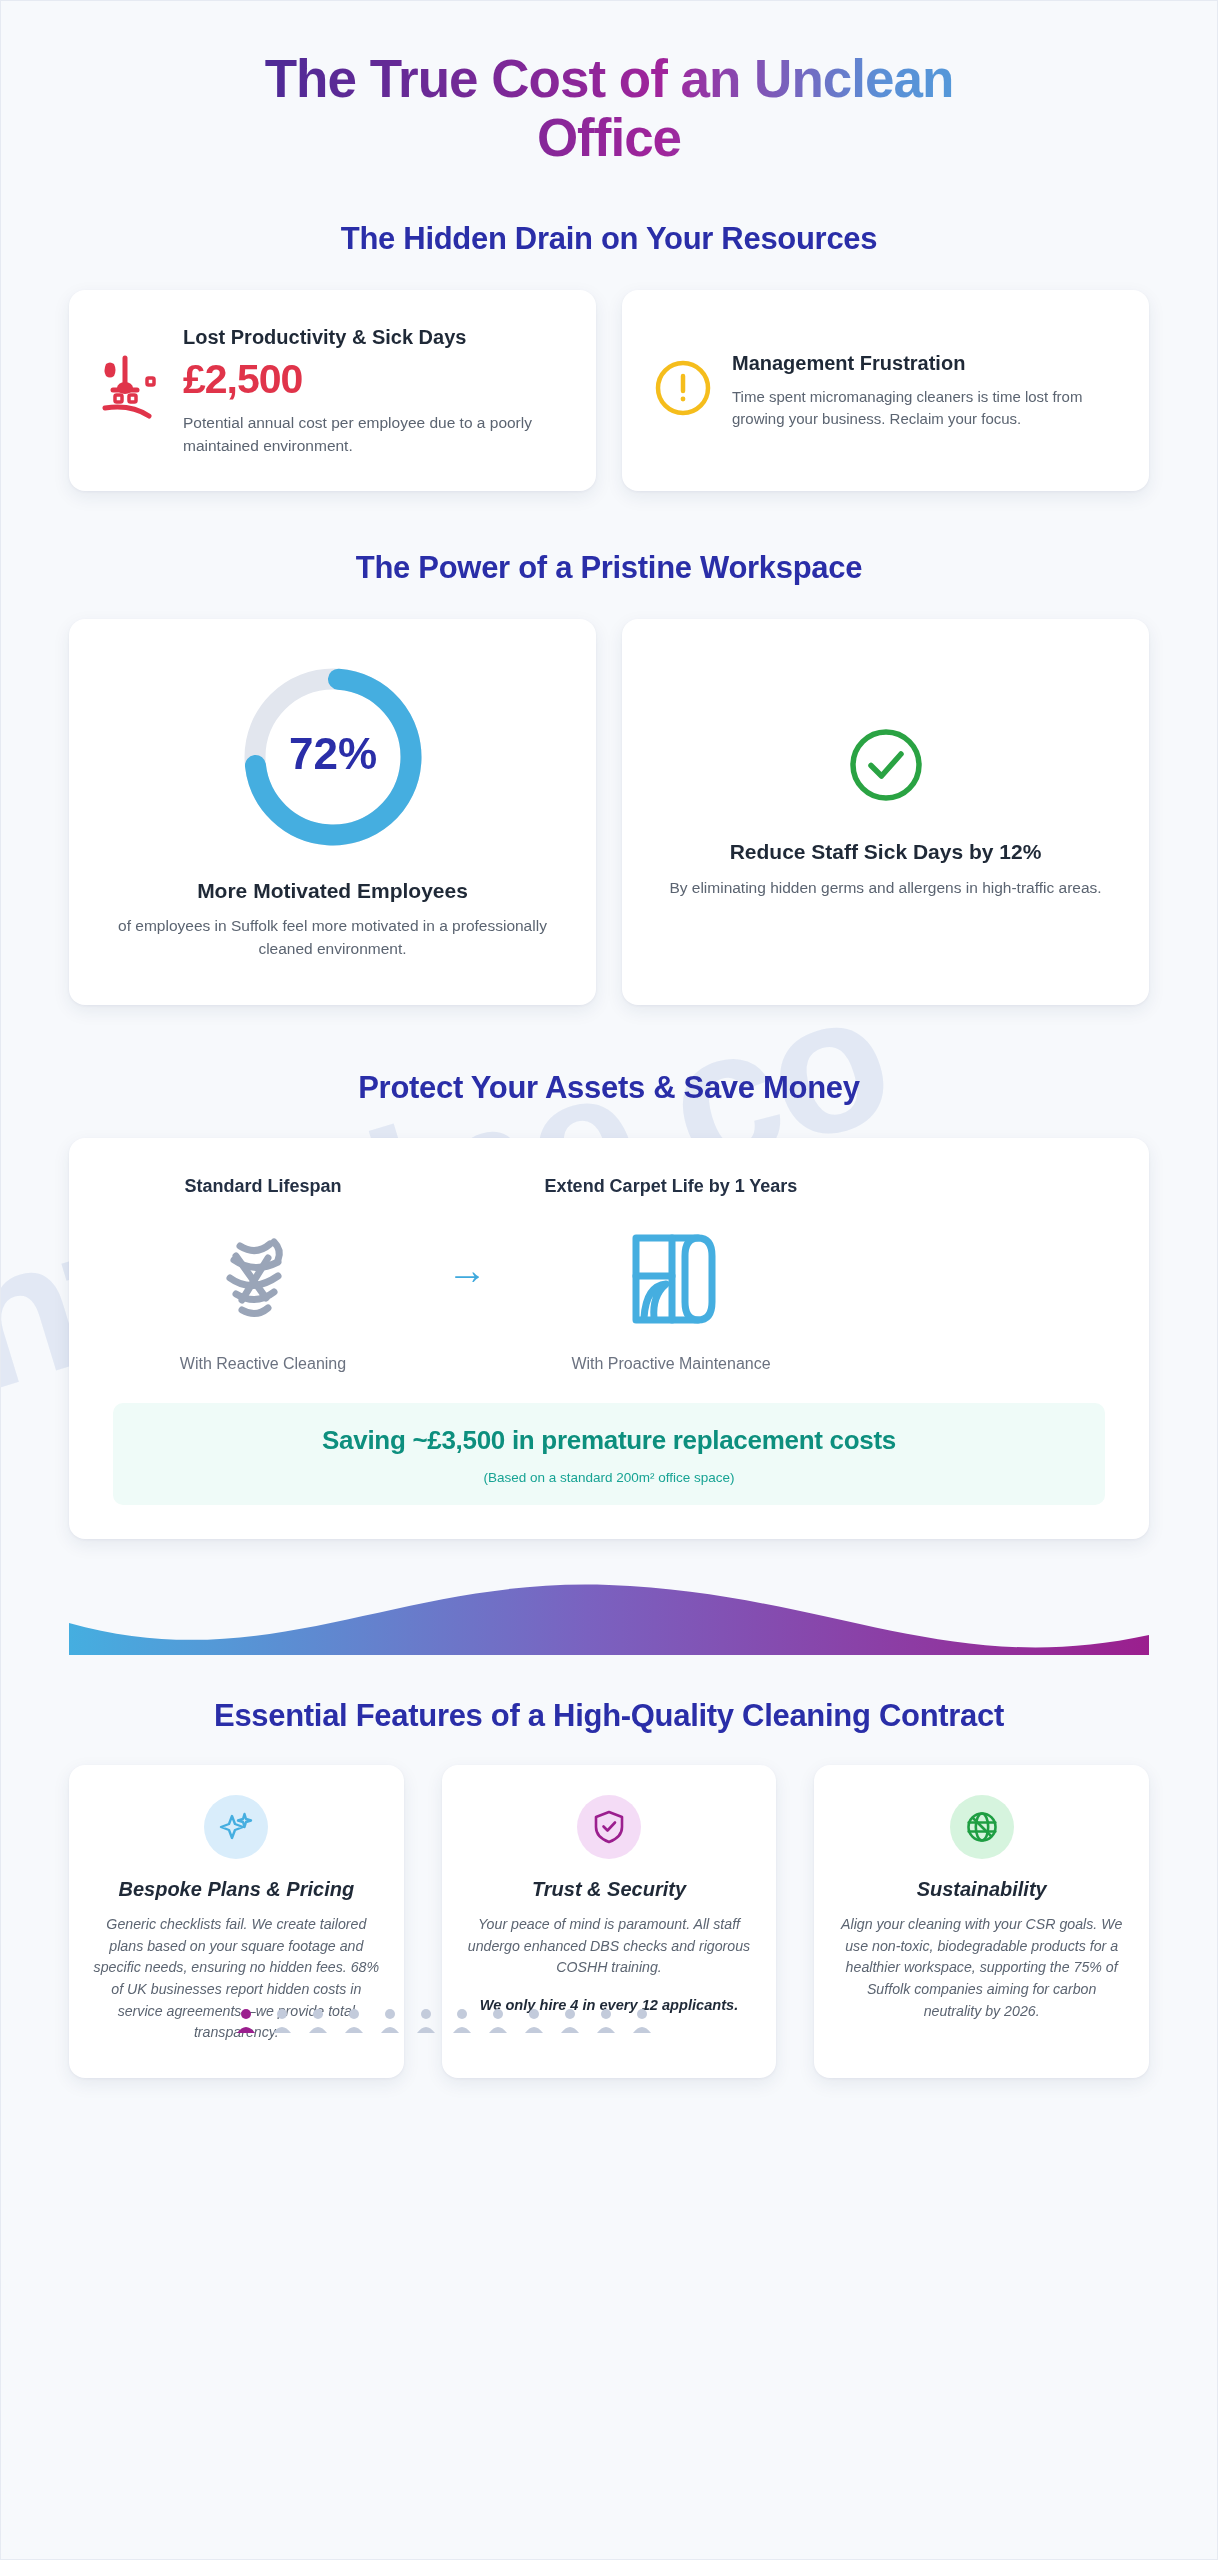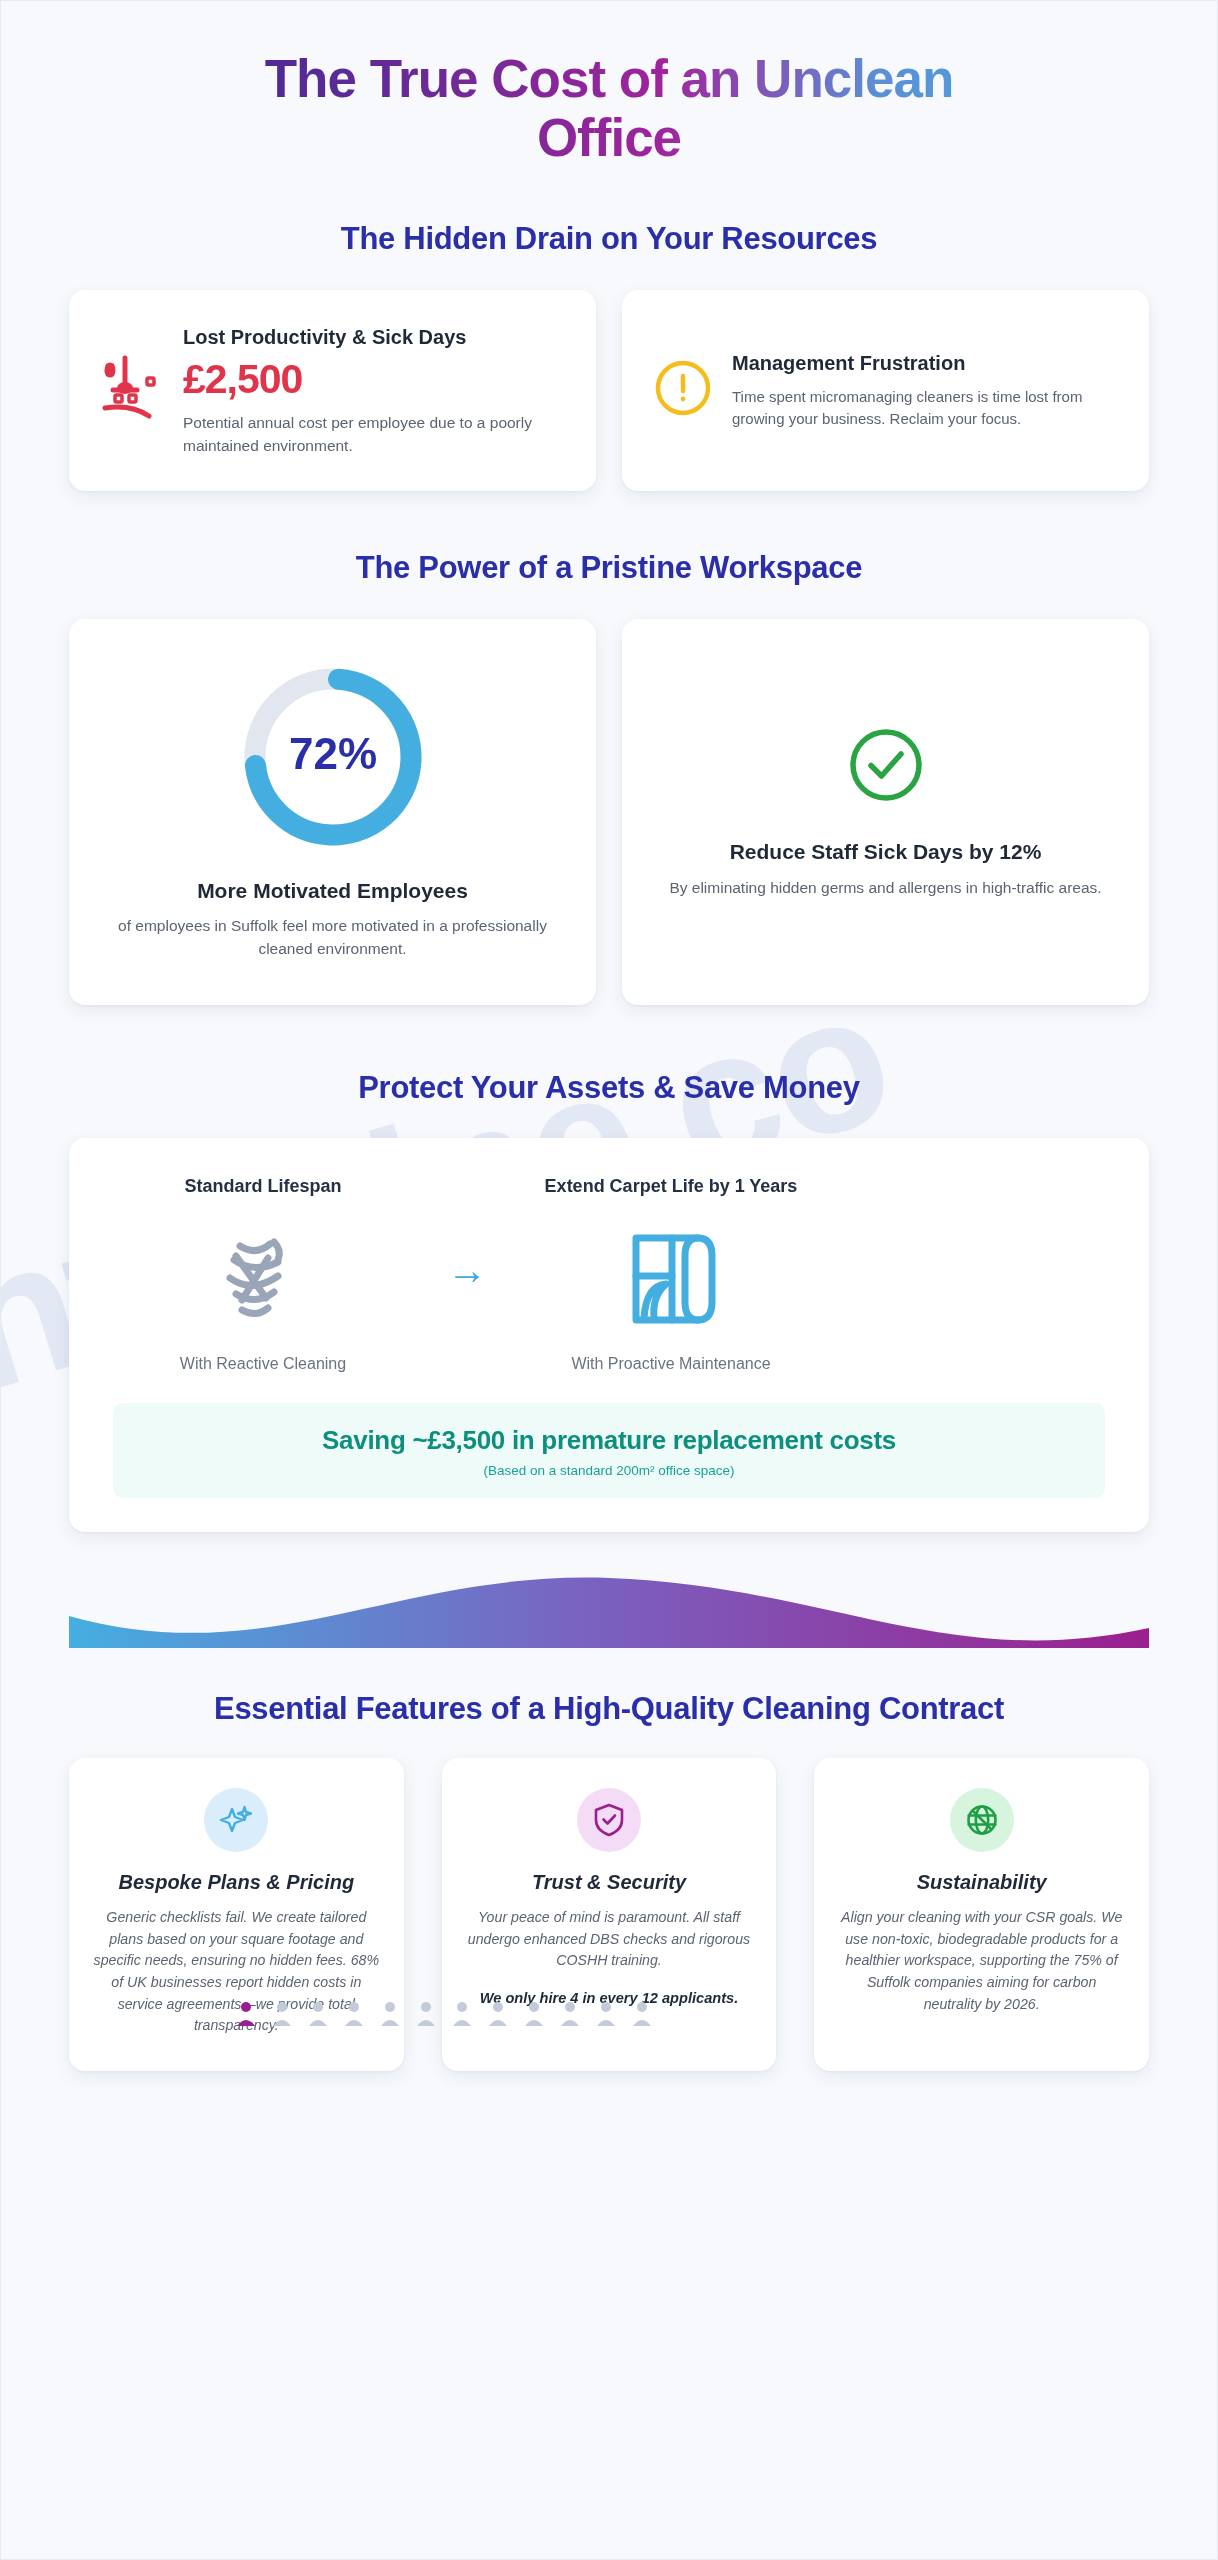--- a/index.html
+++ b/index.html
@@ -119,21 +119,21 @@
   .arrow { color: #3fa9dd; font-size: 40px; line-height: 1; padding-bottom: 10px;}
 
   .saving {
     margin-top: 30px;
     background: #effbf8;
     border-radius: 10px;
     padding: 22px 20px 20px;
     text-align: center;
   }
   .saving .big { font-size: 26px; font-weight: 800; color: #0d8f7e; letter-spacing:-.3px;}
-  .saving .small { font-size: 13.5px; color: #17a394; margin-top: 7px; }
+  .saving .small { font-size: 13.5px; color: #17a394; margin-top: 14px; }
 
   
   .wave { margin: 0 68px; height: 72px; }
 
   
   .row3 {
     position: relative;
     display: grid;
     grid-template-columns: 1fr 1fr 1fr;
     gap: 38px;

